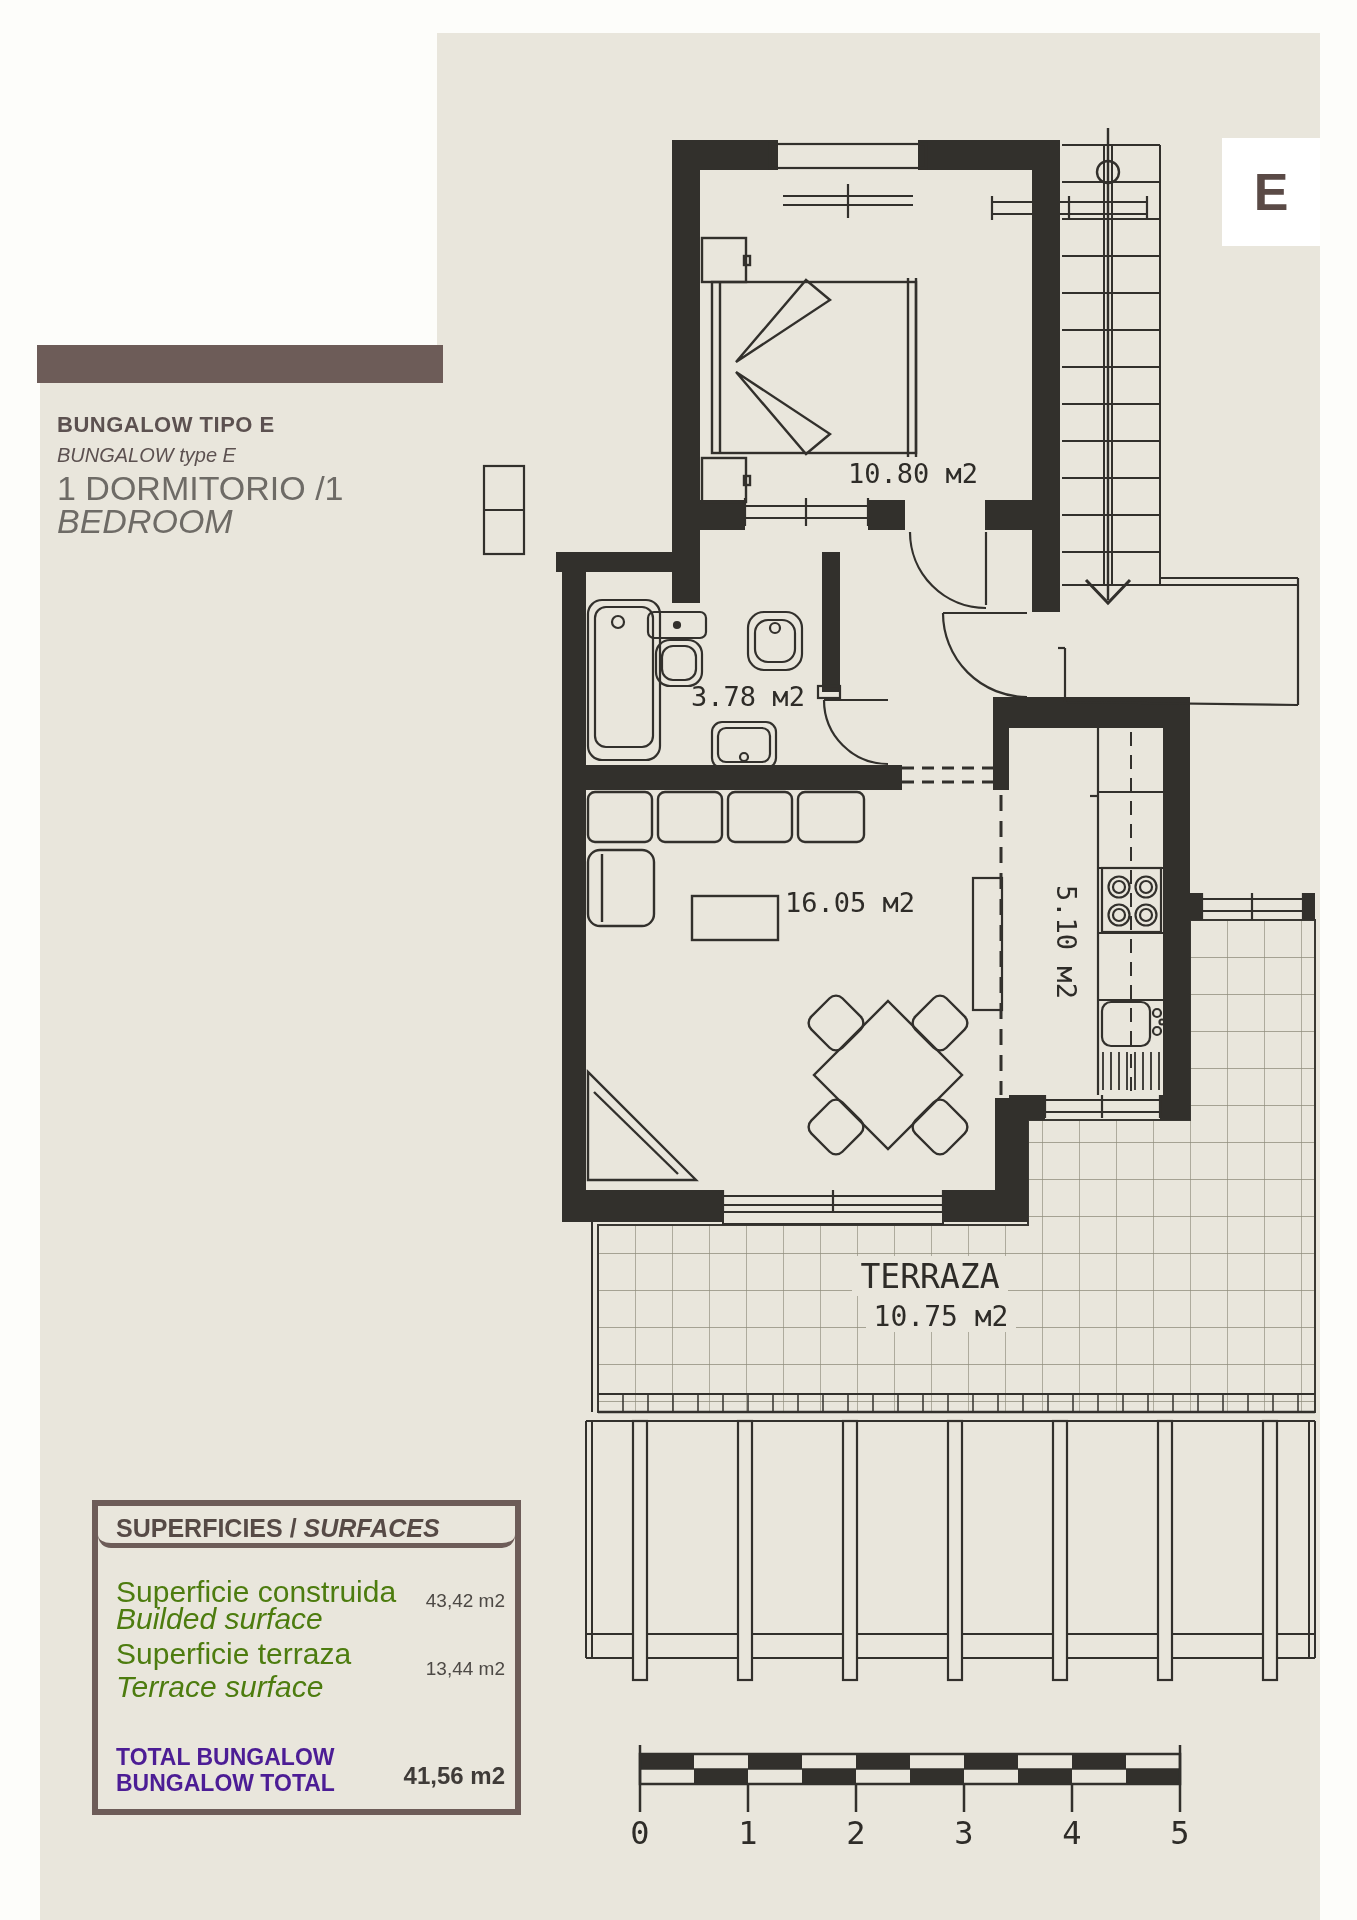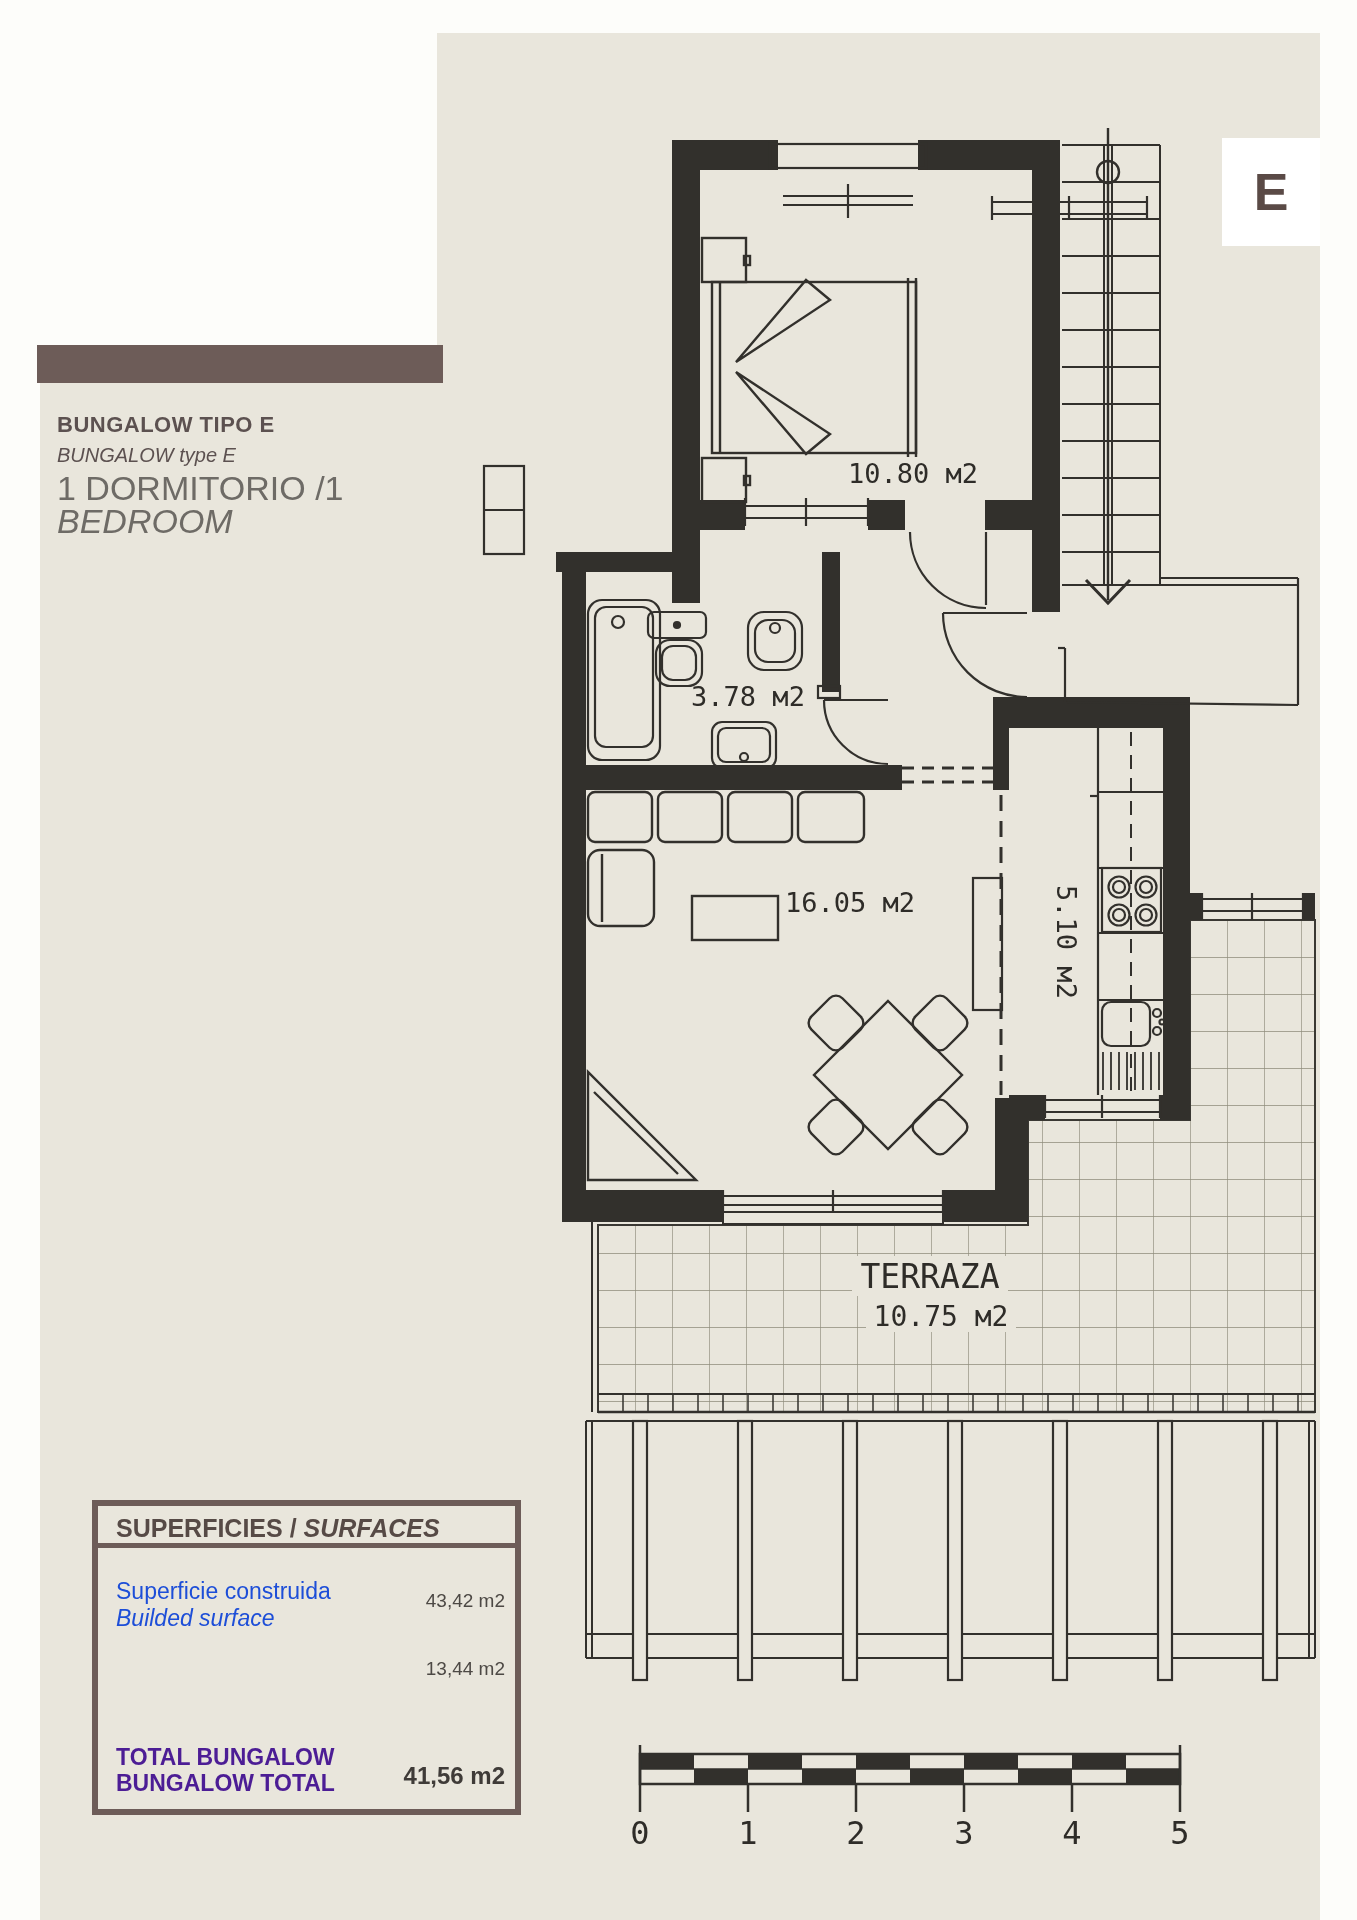--- a/index.html
+++ b/index.html
@@ -14,23 +14,23 @@
          font-size:52px;font-weight:bold;color:#5a4a46;}
   .title-block{position:absolute;left:57px;top:410px;width:380px;color:#5c5150;}
   .title-line1{font-size:22px;font-weight:bold;letter-spacing:.5px;line-height:30px;}
   .title-line2{font-size:20px;font-weight:normal;font-style:italic;line-height:30px;}
   .title-line3{font-size:34px;color:#6e6b66;line-height:33px;margin-top:2px;}
   .title-line3 .it{font-style:italic;}
   .surfaces{position:absolute;left:92px;top:1500px;width:429px;height:315px;
             border:6px solid #6d5c58;box-sizing:border-box;background:#e9e6dc;}
   .surfaces-header{position:absolute;left:0;top:0;width:100%;height:42px;
             border-bottom:5px solid #6d5c58;box-sizing:border-box;
-            font-size:25px;font-weight:bold;color:#564a46;padding:8px 0 0 18px;}
+            font-size:25px;font-weight:bold;color:#564a46;padding:8px 0 0 18px;border-radius:13px;}
   .surfaces-header .it{font-style:italic;}
-  .srow-label{position:absolute;left:18px;font-size:23px;color:#1d4ed8;line-height:27px;}
+  .srow-label{position:absolute;left:18px;font-size:30px;color:#4d7c0f;line-height:27px;}
   .srow-label .en{font-style:italic;display:block;}
   .srow-value{position:absolute;right:10px;font-size:19px;color:#4d4945;text-align:right;}
   .stotal-label{position:absolute;left:18px;font-size:23px;font-weight:bold;color:#4c1d95;line-height:26px;}
   .stotal-value{position:absolute;right:10px;font-size:24px;font-weight:bold;color:#3f3b38;text-align:right;}
   text{font-family:"DejaVu Sans Mono", monospace;fill:#2e2c28;}
 </style>
 </head>
 <body>
 
 <div class="page">
@@ -392,20 +392,24 @@
 
   <div class="surfaces">
     <div class="surfaces-header"><span>SUPERFICIES / </span><span class="it">SURFACES</span></div>
 
     <div class="srow-label" style="top:72px;">
       <span>Superficie construida</span>
       <span class="en">Builded surface</span>
     </div>
     <div class="srow-value" style="top:84px;">43,42 m2</div>
 
+    <div class="srow-label" style="top:134px;">
+      <span>Superficie terraza</span>
+      <span class="en" style="margin-top:6px;">Terrace surface</span>
+    </div>
     <div class="srow-value" style="top:152px;">13,44 m2</div>
 
     <div class="stotal-label" style="top:238px;">
       <span>TOTAL BUNGALOW</span><br>
       <span>BUNGALOW TOTAL</span>
     </div>
     <div class="stotal-value" style="top:256px;">41,56 m2</div>
   </div>
 
 </div>

